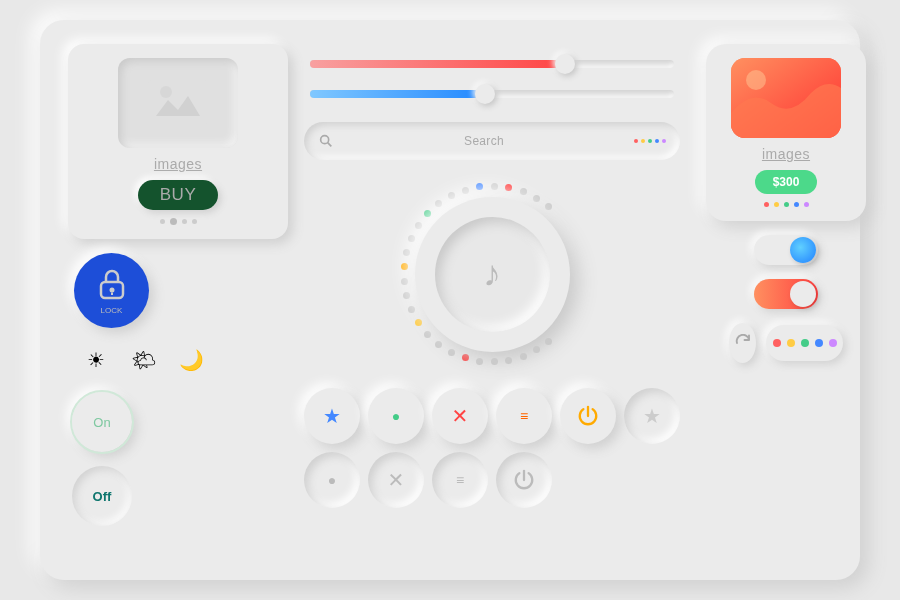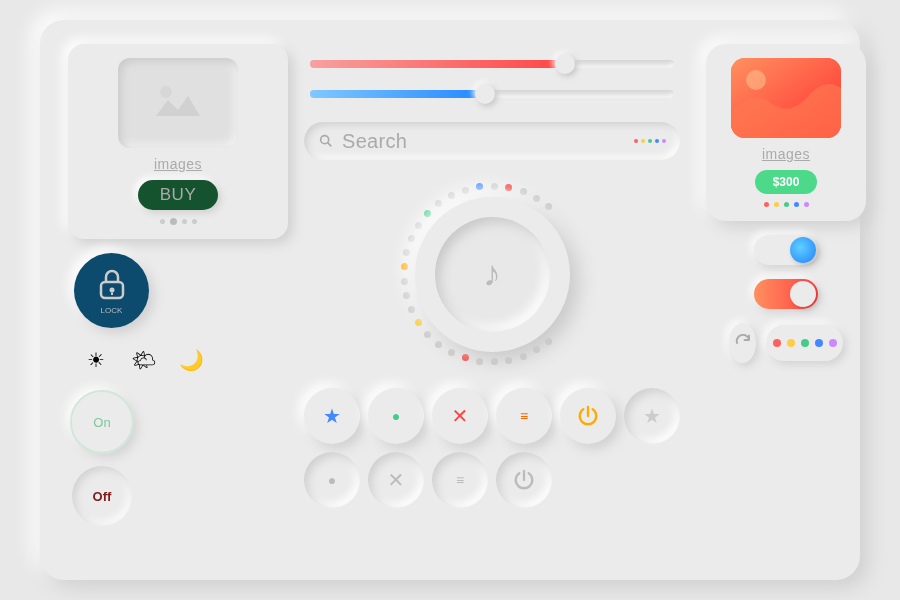--- a/index.html
+++ b/index.html
@@ -26,21 +26,21 @@
       box-shadow: 8px 8px 20px #d0d0d0, -8px -8px 20px #ffffff;
     }
 
     
     .neu-raised {
       background: #ebebeb;
       box-shadow: 5px 5px 12px #d0d0d0, -5px -5px 12px #ffffff;
       border-radius: 16px;
     }
     .neu-circle-raised {
-      background: #0c4a6e;
+      background: #1d4ed8;
       box-shadow: 5px 5px 12px #d0d0d0, -5px -5px 12px #ffffff;
       border-radius: 50%;
     }
 
     
     .left-col {
       grid-column: 1;
       grid-row: 1 / 4;
       display: flex;
       flex-direction: column;
@@ -151,21 +151,21 @@
     }
     .toggle-off-btn {
       width: 60px;
       height: 60px;
       border-radius: 50%;
       display: flex;
       align-items: center;
       justify-content: center;
       font-size: 13px;
       font-weight: 600;
-      color: #7f1d1d;
+      color: #0f766e;
       box-shadow: inset 3px 3px 8px #d0d0d0, inset -3px -3px 8px #ffffff;
       background: #ebebeb;
     }
 
     
     .mid-col {
       grid-column: 2;
       grid-row: 1 / 4;
       display: flex;
       flex-direction: column;
@@ -240,23 +240,24 @@
       background: #ebebeb;
     }
     .search-icon-svg {
       width: 16px;
       height: 16px;
       color: #aaa;
       flex-shrink: 0;
     }
     .search-text {
       flex: 1;
-      font-size: 20px;
+      font-size: 12px;
       color: #aaa;
       letter-spacing: 0.3px;
+      text-align: center;
     }
     .search-dots {
       display: flex;
       gap: 3px;
     }
     .search-dot {
       width: 4px;
       height: 4px;
       border-radius: 50%;
     }

